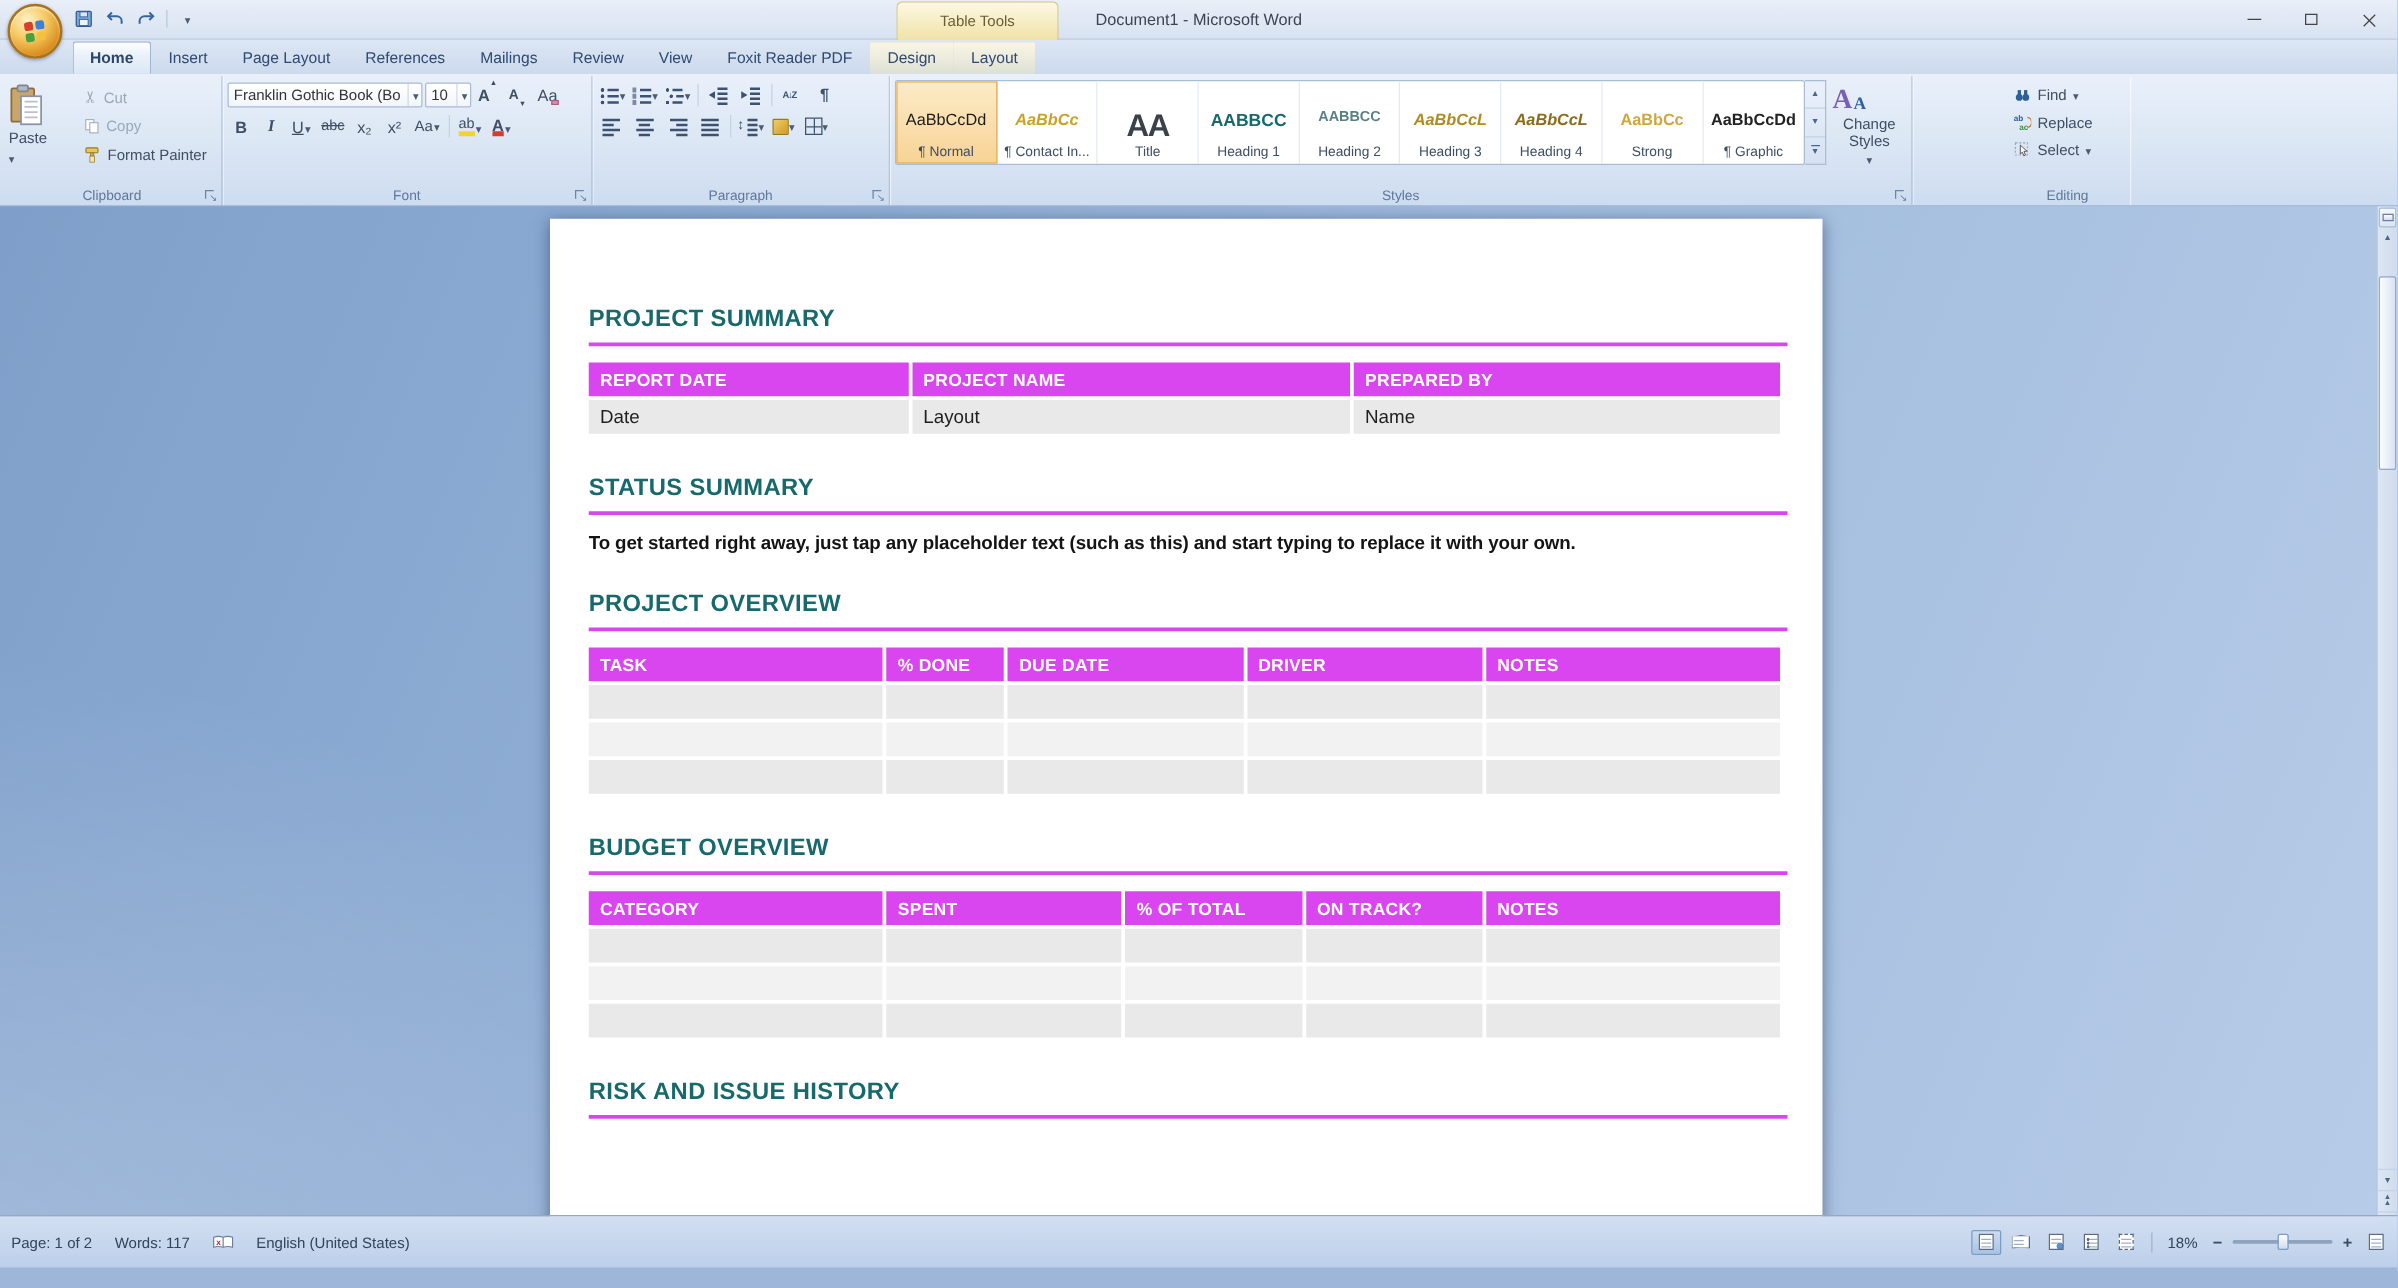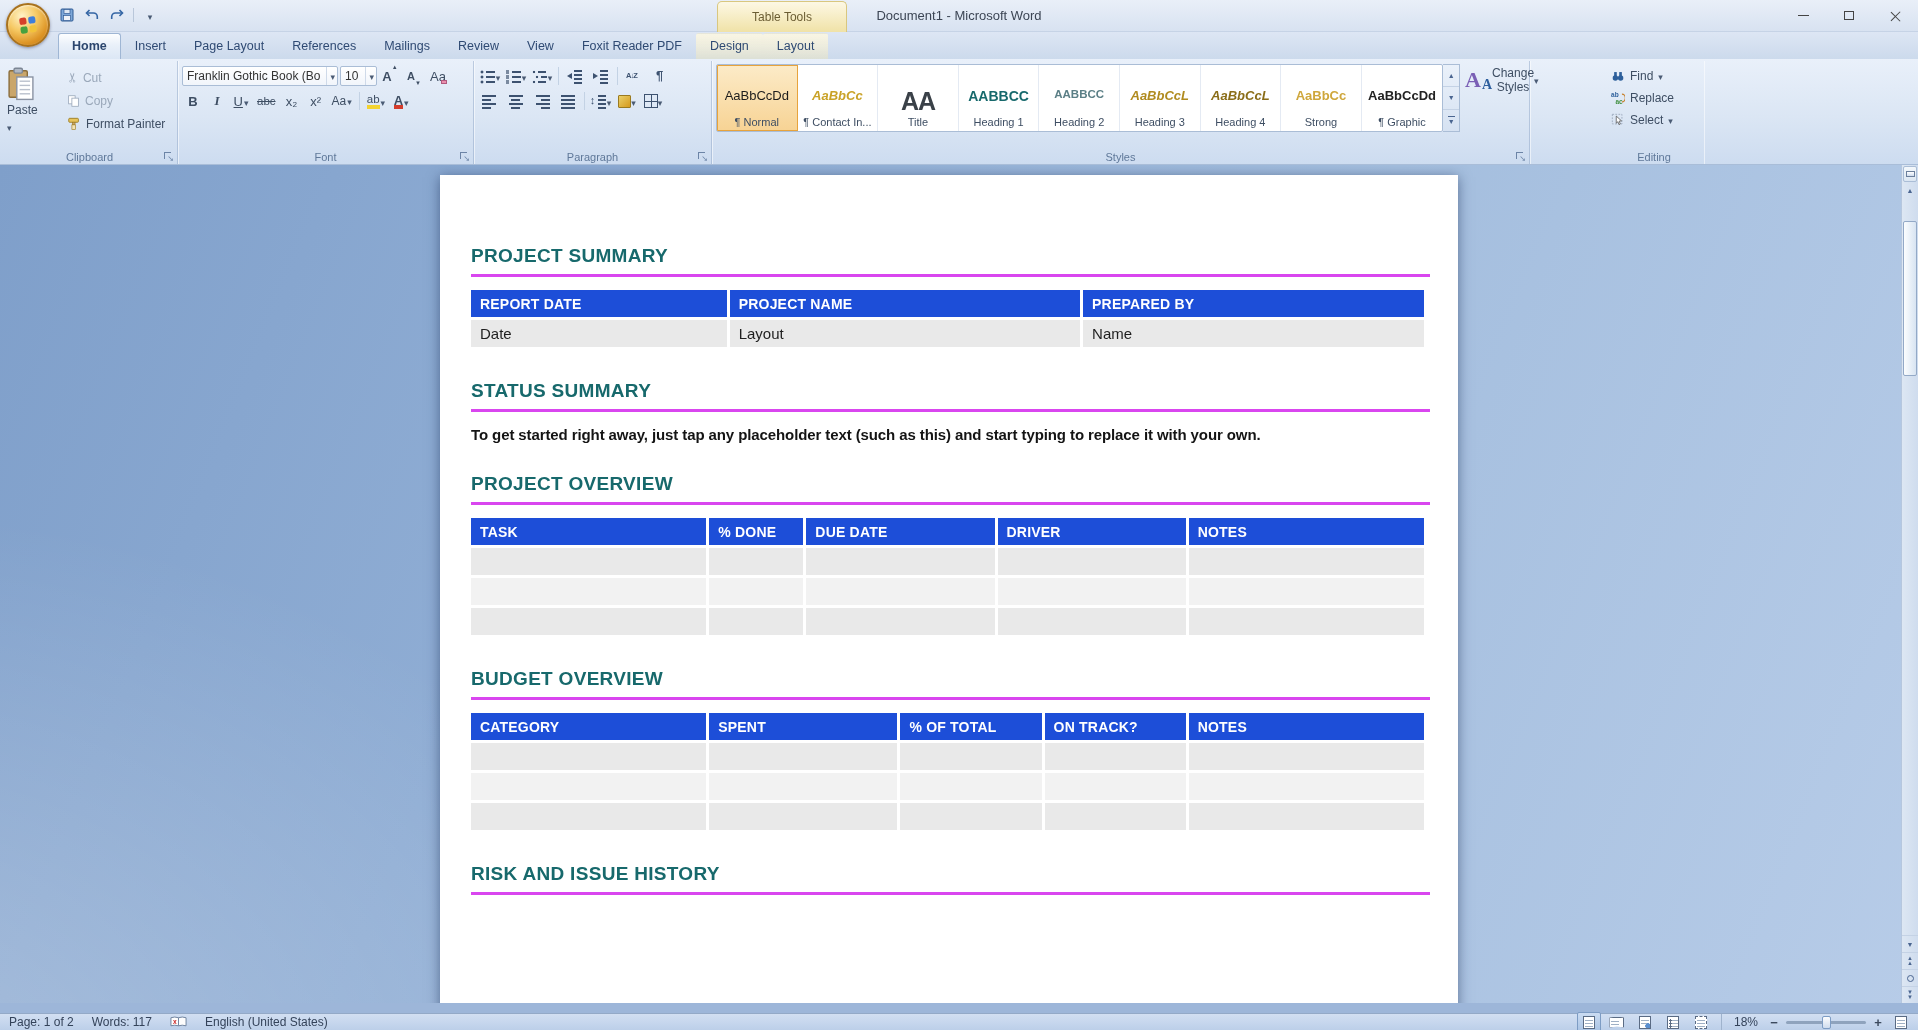--- a/index.html
+++ b/index.html
@@ -112,63 +112,63 @@
   .pv6{font-size:13px;font-weight:bold;font-style:italic;color:#8a6d18}
   .pv7{font-size:13px;color:#cfa73c;font-weight:bold}
   .pv8{font-size:13px;color:#222;font-weight:bold}
   .gscroll{width:17px;height:68px;display:flex;flex-direction:column;border:1px solid #aabdd6;border-left:none;background:linear-gradient(#eaf1fa,#d6e2f2)}
   .gsb{flex:1;display:flex;align-items:center;justify-content:center;border-bottom:1px solid #c4d2e5}
   .gsb:last-child{border-bottom:none}
   .gsb::before{font-size:7px;color:#4a6590}
   .gsb.up::before{content:"▲"}
   .gsb.dn::before{content:"▼"}
   .gsb.more::before{content:"▼";border-top:1.5px solid #4a6590;padding-top:1px}
-  .chg{width:60px;margin-left:5px;display:flex;align-items:center;font-size:12px;color:#3e4e63;text-align:center;padding-top:2px}
+  .chg{width:60px;margin-left:5px;display:flex;flex-direction:column;font-size:12px;color:#3e4e63;text-align:center;padding-top:2px}
   .cs-icon{height:26px;display:flex;align-items:flex-end;gap:1px}
   .cs-icon::before{content:"A";font-size:22px;font-weight:bold;color:#7a5fb5;font-family:"Liberation Serif",serif}
   .cs-icon::after{content:"A";font-size:14px;font-weight:bold;color:#2e5f9e;font-family:"Liberation Serif",serif}
 
   
   .rspacer{flex:1}
   .g-editing{width:100px;margin-right:214px;border-right:none;padding-top:4px}
   .ebtn{display:flex;align-items:center;gap:5px;height:22px;padding:0 3px;font-size:12px;color:#3e4e63;border-radius:2px;white-space:nowrap}
 
   
   .docarea{position:absolute;top:165px;left:0;right:0;bottom:27px;overflow:hidden;
     background:radial-gradient(ellipse 1400px 1000px at -8% 115%,rgba(255,255,255,.30),transparent 62%),
                linear-gradient(112deg,#7f9fca,#8fadd4 30%,#a4bede 62%,#b7cce8)}
   .page{position:absolute;left:440px;top:10px;width:1018px;height:1400px;background:#fff;box-shadow:0 2px 12px rgba(25,45,85,.55)}
   .page-inner{padding:14px 28px 0 31px}
   .doc-title{margin-top:16px;font-size:54px;font-weight:bold;color:#17696c;text-align:center;line-height:1.1;letter-spacing:-1px}
   .sect{font-size:19px;font-weight:bold;color:#17696c;letter-spacing:.3px;padding-bottom:7px;border-bottom:3px solid #d946ef;margin-top:30px}
   .sect.first{margin-top:56px}
   .body-text{margin-top:14px;font-size:15px;font-weight:bold;color:#141414;letter-spacing:-.1px}
   table.dtable{width:100%;border-collapse:separate;border-spacing:3px;margin:10px -3px 0 -3px;table-layout:fixed}
-  .dtable th{background:#1d4ed8;color:#fff;font-size:14px;font-weight:bold;text-align:left;padding:4px 9px;height:27px;letter-spacing:.2px}
+  .dtable th{background:#d946ef;color:#fff;font-size:14px;font-weight:bold;text-align:left;padding:4px 9px;height:27px;letter-spacing:.2px}
   .dtable td{background:#e9e9e9;font-size:15px;color:#1f1f1f;padding:4px 9px;height:27px}
   .dtable tr.alt td{background:#f2f2f2}
 
   
   .vscroll{position:absolute;right:0;top:0;bottom:0;width:17px;background:linear-gradient(90deg,#dde7f3,#cfdcee);border-left:1px solid #b6c7de}
   .sxbtn{height:17px;display:flex;align-items:center;justify-content:center}
   .sxbtn::before{font-size:7px;color:#4a6590}
   .s-up::before{content:"▲"}
   .s-dn::before{content:"▼"}
   .ruler-btn{height:16px;margin:1px 1px 0;background:linear-gradient(#f4f8fc,#dbe6f2);border:1px solid #aabdd6;border-radius:2px;display:flex;align-items:center;justify-content:center}
   .ruler-glyph{width:9px;height:6px;border:1px solid #6b7f9c;background:linear-gradient(#fff,#cfdcee)}
   .sthumb{position:absolute;left:1px;right:1px;top:56px;height:155px;background:linear-gradient(90deg,#fbfdfe,#d8e4f2);border:1px solid #93a9c7;border-radius:2px}
   .snav{position:absolute;left:0;right:0;bottom:0}
   .snav .sxbtn{border-top:1px solid #c4d2e5}
   .dbl::before{white-space:pre;text-align:center;line-height:5px;font-size:6px;color:#4a6590}
   .dbl-up::before{content:"▲\A▲"}
   .dbl-dn::before{content:"▼\A▼"}
   .browse-dot{width:7px;height:7px;border:1.5px solid #4a6590;border-radius:50%}
 
   
-  .statusbar{position:absolute;bottom:0;left:0;right:0;height:17px;background:linear-gradient(#d2dff2,#bccfe9);border-top:1px solid #93a9c7;display:flex;align-items:flex-end;font-size:12px;color:#34435a}
+  .statusbar{position:absolute;bottom:16px;left:0;right:0;height:42px;background:linear-gradient(#d2dff2,#bccfe9);border-top:1px solid #93a9c7;display:flex;align-items:flex-end;font-size:12px;color:#34435a}
   .stitem{padding:0 9px;height:100%;display:flex;align-items:center;gap:5px;white-space:nowrap}
   .sright{position:absolute;right:6px;top:0;height:100%;display:flex;align-items:center;gap:4px}
   .vbtn{width:24px;height:20px;border:1px solid transparent;border-radius:2px;display:flex;align-items:center;justify-content:center}
   .vbtn.sel{background:linear-gradient(#cbdcf2,#a9c3e4);border-color:#7d9cc4}
   .vp{width:12px;height:13px;background:#fff;border:1px solid #5a6b84;background-image:linear-gradient(#9fb0c5,#9fb0c5),linear-gradient(#9fb0c5,#9fb0c5),linear-gradient(#9fb0c5,#9fb0c5);background-size:8px 1px,8px 1px,8px 1px;background-position:1px 3px,1px 6px,1px 9px;background-repeat:no-repeat}
   .vp-read{width:15px;height:11px;clip-path:polygon(0 10%,50% 0,100% 10%,100% 100%,50% 90%,0 100%)}
   .vp-web{background-image:radial-gradient(circle at 8px 9px,#5a8fd0 2.5px,transparent 3px),linear-gradient(#9fb0c5,#9fb0c5),linear-gradient(#9fb0c5,#9fb0c5);background-size:12px 13px,8px 1px,8px 1px;background-position:0 0,1px 3px,1px 6px}
   .vp-outline{background-image:radial-gradient(circle at 2.5px 3.5px,#5a6b84 1px,transparent 1.4px),radial-gradient(circle at 2.5px 6.5px,#5a6b84 1px,transparent 1.4px),radial-gradient(circle at 2.5px 9.5px,#5a6b84 1px,transparent 1.4px),linear-gradient(#9fb0c5,#9fb0c5),linear-gradient(#9fb0c5,#9fb0c5),linear-gradient(#9fb0c5,#9fb0c5);background-size:12px 13px,12px 13px,12px 13px,6px 1px,6px 1px,6px 1px;background-position:0 0,0 0,0 0,4px 3px,4px 6px,4px 9px}
   .vp-draft{border-style:dashed;border-width:1px}
   .zsep{width:1px;height:16px;background:#9fb3cd;margin:0 4px}

